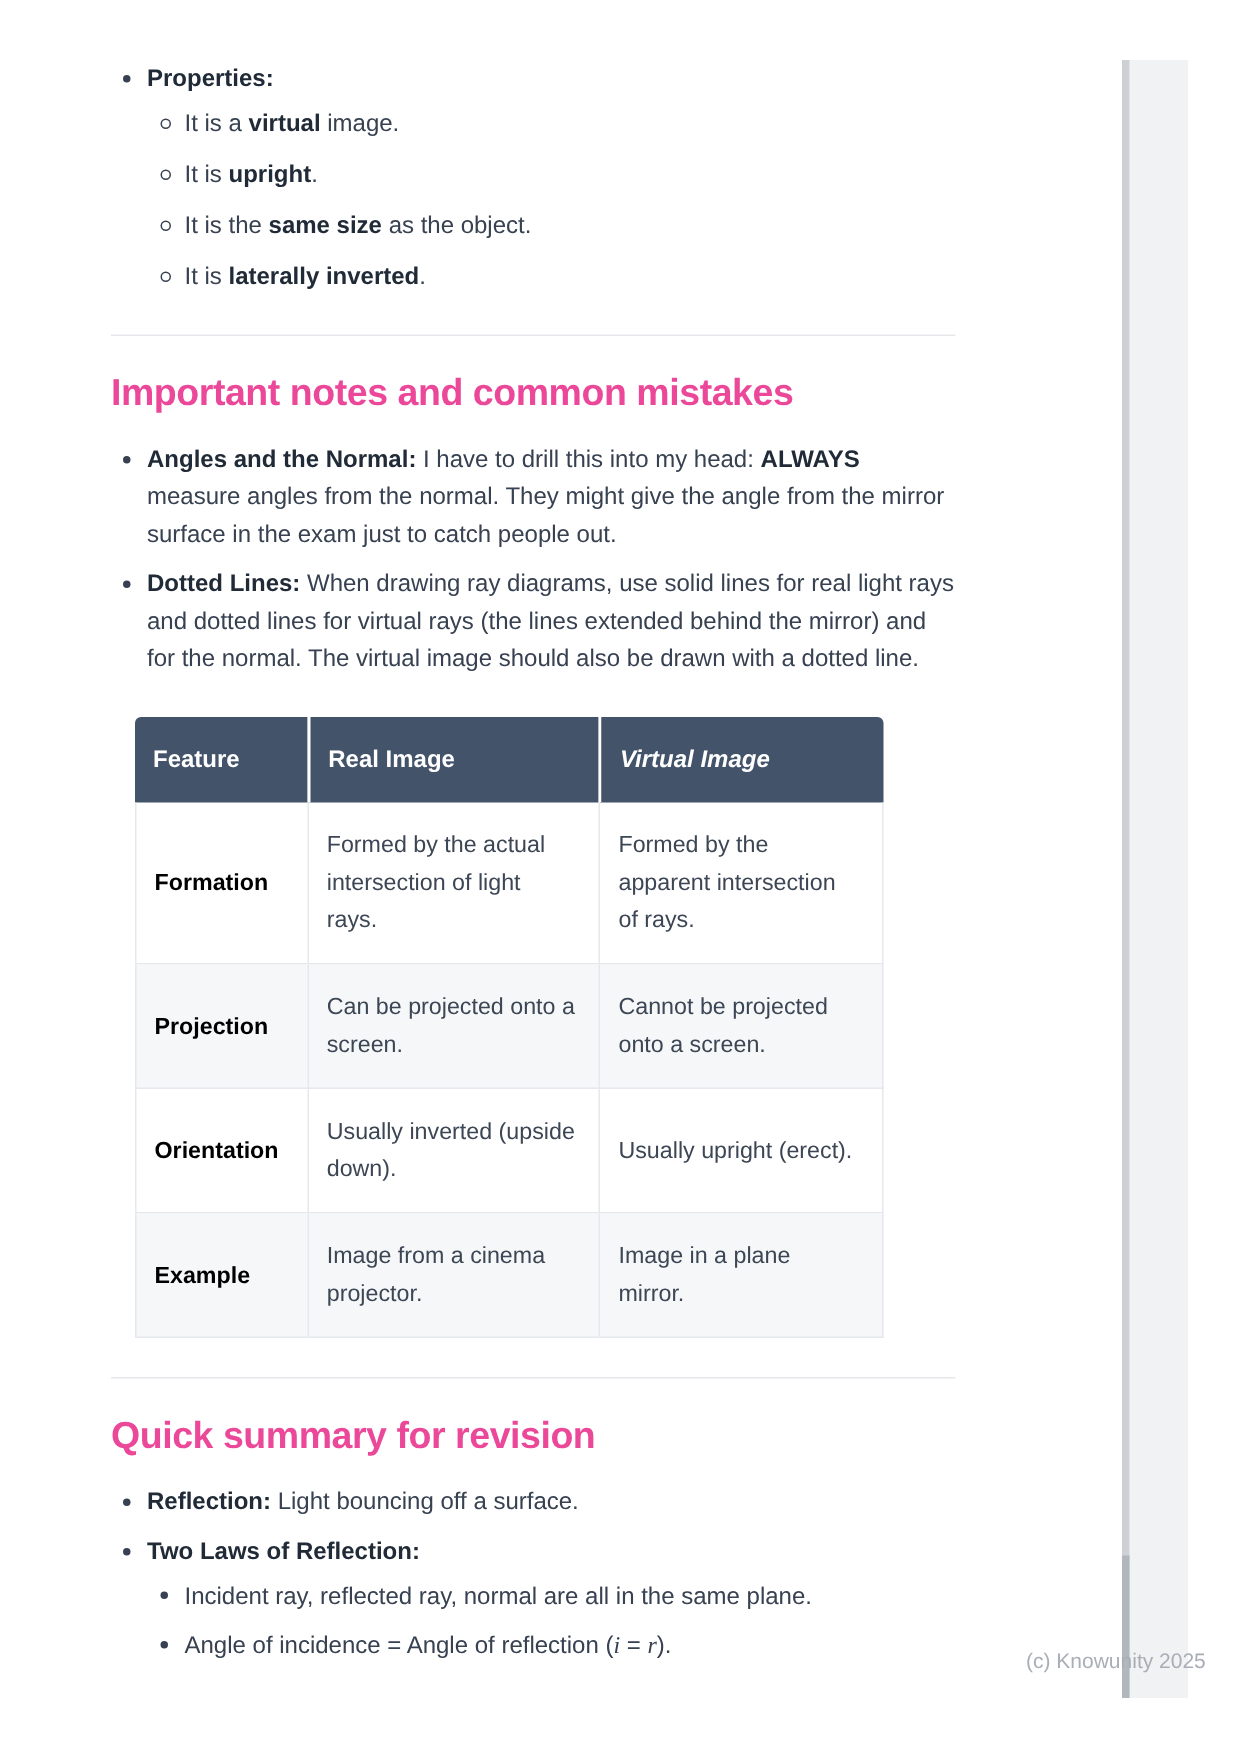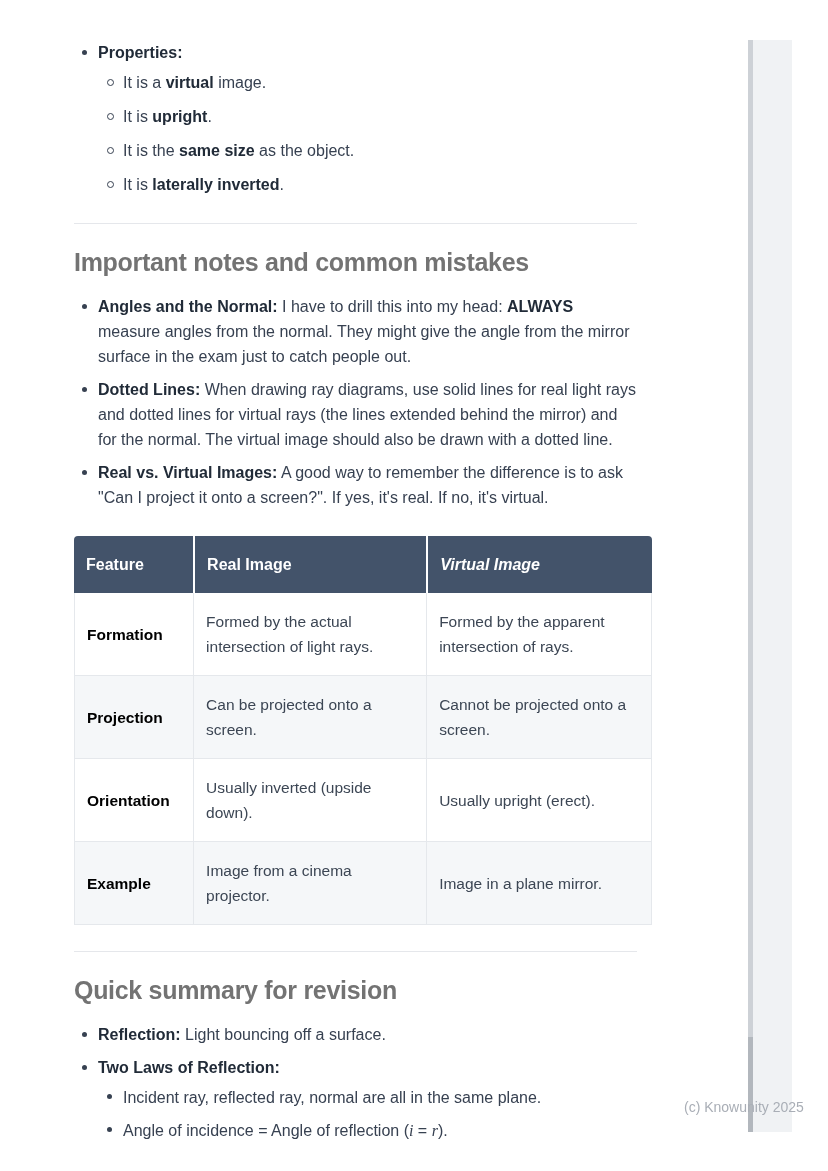--- a/index.html
+++ b/index.html
@@ -50,30 +50,31 @@
     border-top: 1px solid #e5e7eb;
     margin: 26px 0 0 0;
   }
   h2.section-heading {
     margin-top: 23px;
     margin-bottom: 17px;
     font-size: 25px;
     line-height: 30px;
     font-weight: 700;
     letter-spacing: -0.3px;
-    color: #737373;
+    color: #ec4899;
   }
 
   
   table.cmp {
     border-collapse: separate;
     border-spacing: 0;
-    width: 578px;
+    width: 499px;
     margin-top: 26px;
     font-size: 15.5px;
+    margin-left: 16px;
   }
   table.cmp th, table.cmp td { text-align: left; vertical-align: middle; }
   table.cmp thead th {
     background: #43536a;
     color: #ffffff;
     font-weight: 600;
     font-size: 16px;
     padding: 16px 16px 16px 12px;
     border-left: 2px solid #ffffff;
   }
@@ -144,21 +145,20 @@
       </ul>
     </li>
   </ul>
 
   <hr class="divider">
 
   <h2 class="section-heading">Important notes and common mistakes</h2>
   <ul class="list">
     <li><span class="bold">Angles and the Normal:</span><span> I have to drill this into my head: </span><span class="bold">ALWAYS</span><span> measure angles from the normal. They might give the angle from the mirror surface in the exam just to catch people out.</span></li>
     <li><span class="bold">Dotted Lines:</span><span> When drawing ray diagrams, use solid lines for real light rays and dotted lines for virtual rays (the lines extended behind the mirror) and for the normal. The virtual image should also be drawn with a dotted line.</span></li>
-    <li><span class="bold">Real vs. Virtual Images:</span><span> A good way to remember the difference is to ask "Can I project it onto a screen?". If yes, it's real. If no, it's virtual.</span></li>
   </ul>
 
   <table class="cmp">
     <colgroup>
         <col class="c1">
         <col class="c2">
         <col class="c3">
       </colgroup>
     <thead>
       <tr>

